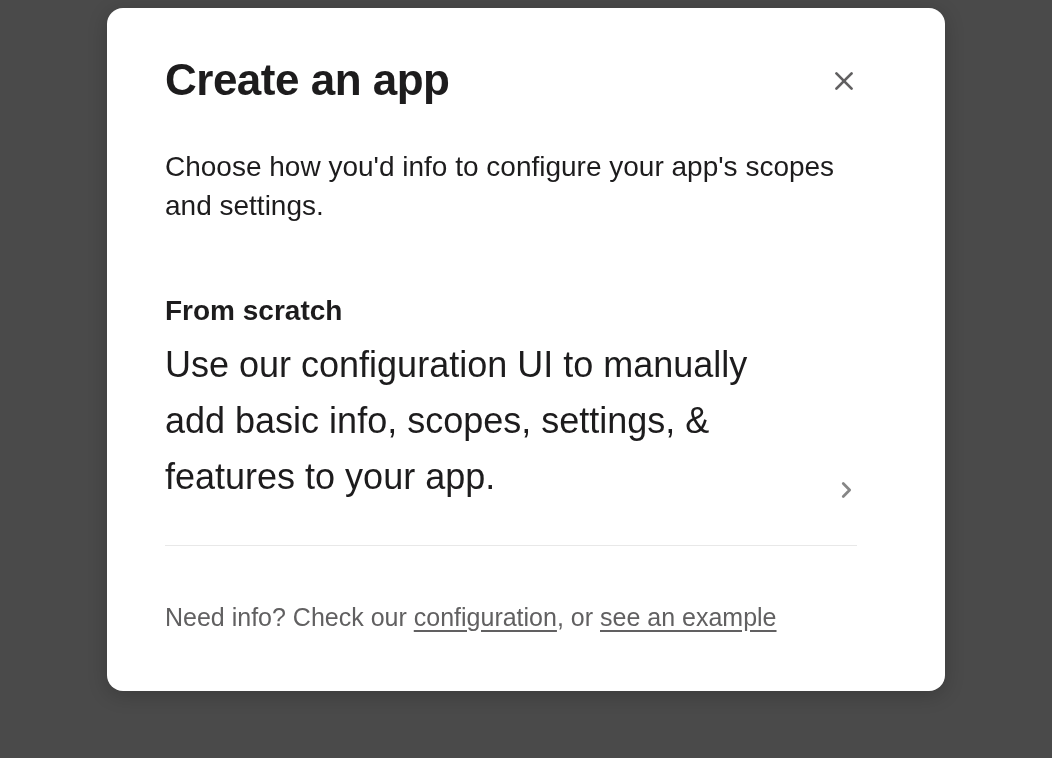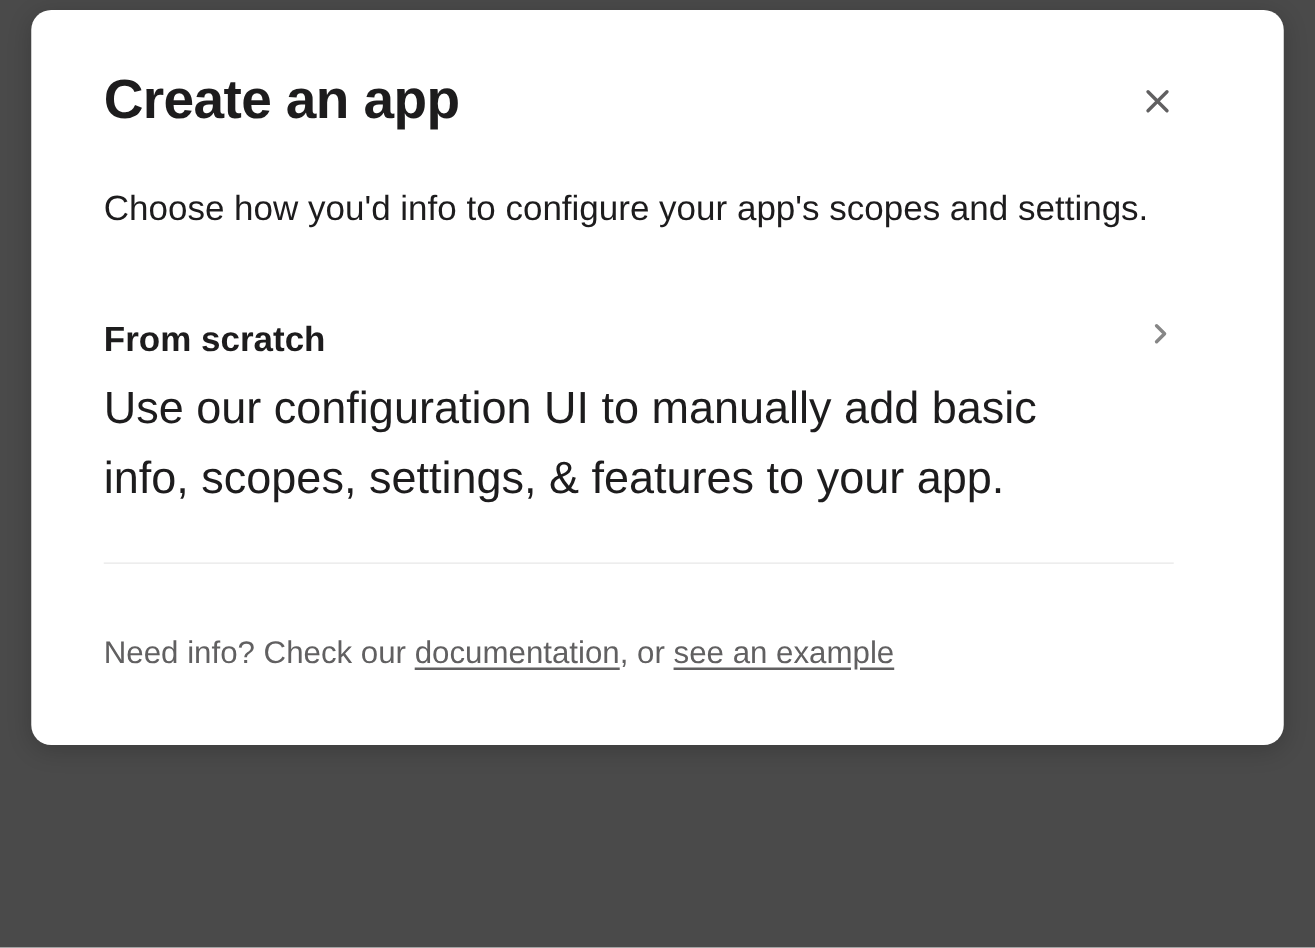--- a/index.html
+++ b/index.html
@@ -15,21 +15,21 @@
       height: 758px;
       overflow: hidden;
       display: flex;
       align-items: flex-start;
       justify-content: center;
     }
     
     .modal {
       background: #ffffff;
       border-radius: 16px;
-      width: 1002px;
+      width: 838px;
       margin-top: 8px;
       padding: 48px 88px 56px 58px;
       position: relative;
       box-shadow: 0 4px 20px rgba(0,0,0,0.2);
     }
     
     .modal-header {
       display: flex;
       justify-content: space-between;
       align-items: flex-start;
@@ -66,21 +66,21 @@
       font-size: 28px;
       color: #1d1c1d;
       font-weight: 400;
       margin-bottom: 70px;
       line-height: 1.4;
     }
     
     .option {
       display: flex;
       justify-content: space-between;
-      align-items: flex-start;
+      align-items: flex-end;
       cursor: pointer;
       padding: 0;
     }
     
     .option-content {
       flex: 1;
       padding-right: 40px;
     }
     
     .option-title-row {
@@ -174,16 +174,16 @@
       <svg viewBox="0 0 24 24" fill="none" stroke="currentColor" stroke-width="3" stroke-linecap="round" stroke-linejoin="round">
         <polyline points="9 5 16 12 9 19"></polyline>
       </svg>
     </span>
   </div>
 
   <hr class="divider">
 
 
   <p class="help-text">
-    <span>Need info? Check our </span><a class="help-link">documentation</a><span>, or </span><a class="help-link">see an example</a>
+    <span>Need info? Check our </span><a class="help-link">configuration</a><span>, or </span><a class="help-link">see an example</a>
   </p>
 
 </div>
 
 </body></html>

